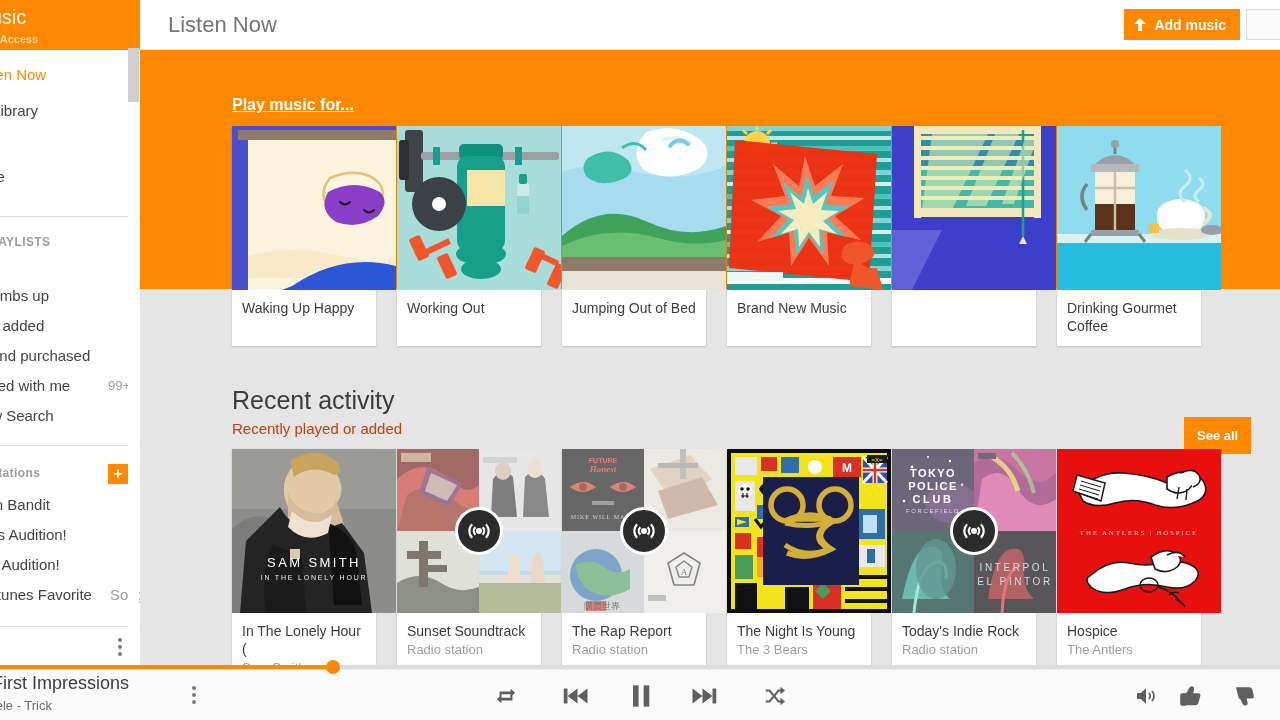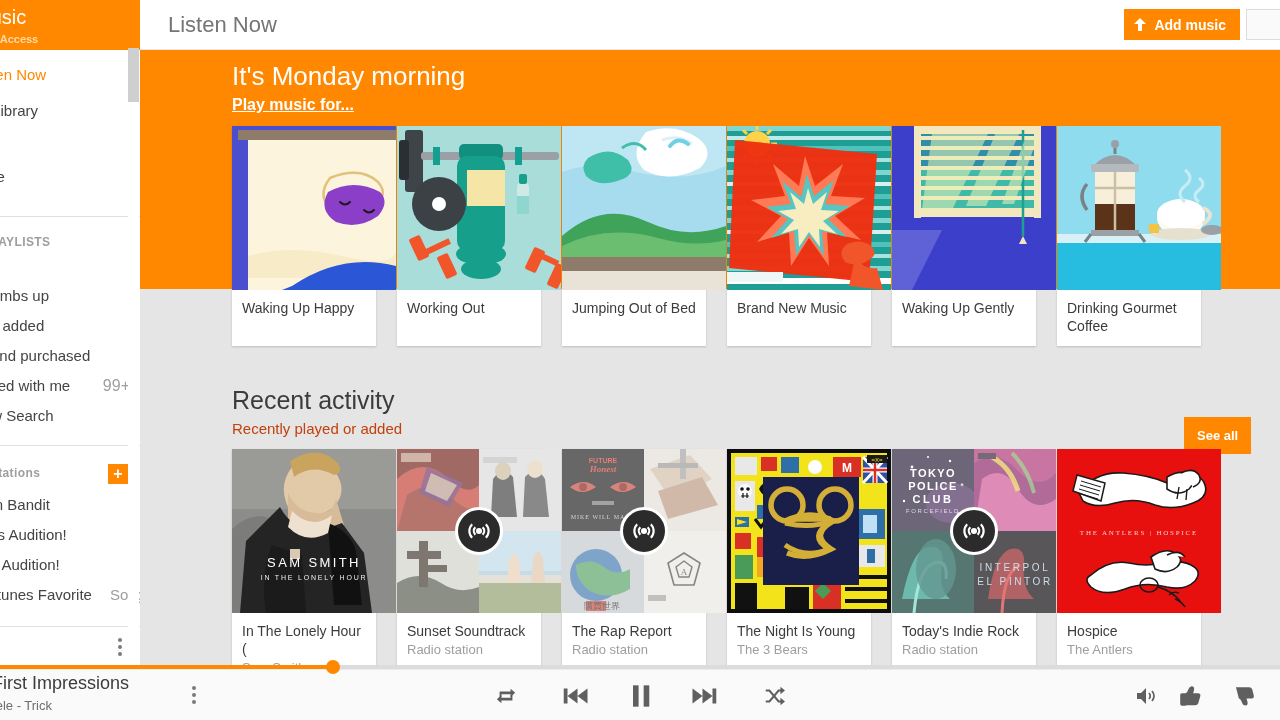--- a/index.html
+++ b/index.html
@@ -29,21 +29,21 @@
     font-size: 11px; font-weight: bold; color: #ffd9a8;
     position: absolute; left: -17px; top: 33px; white-space: nowrap;
   }
   .sb-item {
     height: 30px; line-height: 30px; font-size: 15px; color: #444;
     white-space: nowrap; position: relative; cursor: pointer;
   }
   .sb-item.active { color: #ff8800; }
   .sb-label { position: absolute; white-space: nowrap; }
   .sb-badge {
-    position: absolute; right: 10px; top: 0; font-size: 16px; color: #9e9e9e;
+    position: absolute; right: 10px; top: 0; font-size: 13px; color: #9e9e9e;
   }
   .sb-divider { height: 1px; background: #e0e0e0; margin: 9px 0 9px 0; }
   .sb-section {
     font-size: 12px; color: #9e9e9e; font-weight: bold; letter-spacing: .4px;
     height: 26px; line-height: 26px; position: relative;
   }
   .sb-plus {
     position: absolute; right: 12px; top: 4px;
     width: 20px; height: 20px; background: #ff8800; color: #fff;
     font-size: 16px; line-height: 19px; text-align: center; cursor: pointer;
@@ -373,23 +373,20 @@
             <g opacity="0.55" fill="#eaf3b8">
               <path d="M40 8 L96 8 L60 84 L30 84 Z"></path>
               <path d="M104 6 L128 6 L94 80 L74 80 Z"></path>
               <path d="M134 10 L146 10 L122 78 L110 78 Z"></path>
             </g>
             <rect x="0" y="118" width="164" height="46" fill="#3b3fc9"></rect>
             <g opacity="0.25" fill="#c9cbff">
               <path d="M0 104 L50 104 L20 164 L0 164 Z"></path>
             </g>
           </svg>
-        </div>
-        <div class="card-meta">
-          <div class="card-title">Waking Up Gently</div>
         </div>
       </div>
 
       <div class="card">
         <div class="card-art">
           <svg viewBox="0 0 164 164" width="164" height="164">
             <rect width="164" height="164" fill="#8fdcef"></rect>
             <rect x="0" y="108" width="164" height="9" fill="#d8f1f7"></rect>
             <rect x="0" y="117" width="164" height="47" fill="#26bde0"></rect>
             <line x1="58" y1="20" x2="58" y2="28" stroke="#7a8187" stroke-width="3"></line>
@@ -705,21 +702,20 @@
         </div>
         <div class="card-meta">
           <div class="card-title">Hospice</div>
           <div class="card-sub">The Antlers</div>
         </div>
       </div>
     </div>
   </div>
 
   <div id="hero">
-    <div id="hero-title">It's Monday morning</div>
     <div id="hero-sub">Play music for...</div>
   </div>
 
   <div id="header">
     <div id="page-title">Listen Now</div>
     <button id="add-music-btn">
       <span class="up-arrow"></span>
       <span>Add music</span>
     </button>
     <button id="header-extra-btn"></button>

